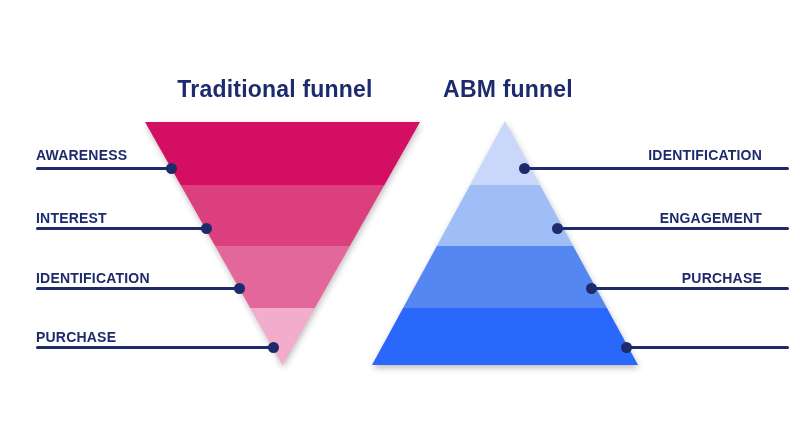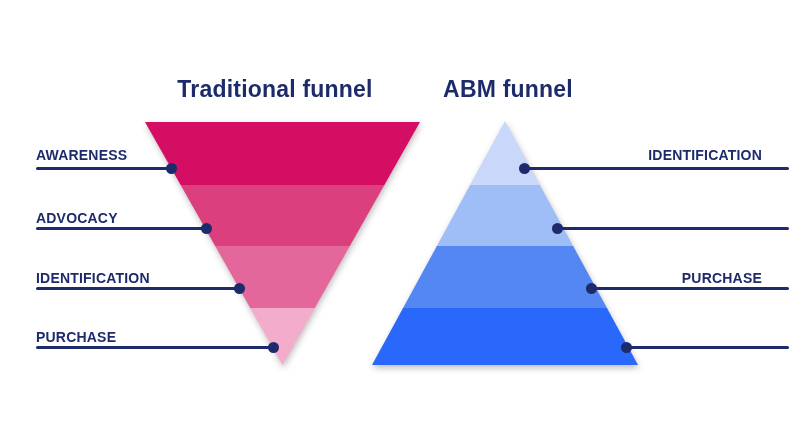--- a/index.html
+++ b/index.html
@@ -88,36 +88,37 @@
       <div class="band" style="height: 61px; background-color: rgb(159, 190, 247);"></div>
       <div class="band" style="height: 62px; background-color: rgb(85, 135, 243);"></div>
       <div class="band" style="height: 57px; background-color: rgb(42, 104, 251);"></div>
     </div>
   </div>
 
   <div class="row-label" style="left:36px;top:147px">AWARENESS</div>
   <div class="connector" style="left:36px;top:167px;width:135px"></div>
   <div class="dot" style="left:166px;top:163px"></div>
 
-  <div class="row-label" style="left:36px;top:210px">ADVOCACY</div>
+  <div class="row-label" style="left:36px;top:210px">INTEREST</div>
   <div class="connector" style="left:36px;top:227px;width:170px"></div>
   <div class="dot" style="left:201px;top:223px"></div>
 
   <div class="row-label" style="left:36px;top:270px">IDENTIFICATION</div>
   <div class="connector" style="left:36px;top:287px;width:203px"></div>
   <div class="dot" style="left:234px;top:283px"></div>
 
   <div class="row-label" style="left:36px;top:329px">PURCHASE</div>
   <div class="connector" style="left:36px;top:346px;width:237px"></div>
   <div class="dot" style="left:268px;top:342px"></div>
 
   <div class="row-label right" style="left:562px;top:147px;width:200px">IDENTIFICATION</div>
   <div class="connector" style="left:524px;top:167px;width:265px"></div>
   <div class="dot" style="left:519px;top:163px"></div>
 
+  <div class="row-label right" style="left:562px;top:210px;width:200px">ENGAGEMENT</div>
   <div class="connector" style="left:557px;top:227px;width:232px"></div>
   <div class="dot" style="left:552px;top:223px"></div>
 
   <div class="row-label right" style="left:562px;top:270px;width:200px">PURCHASE</div>
   <div class="connector" style="left:591px;top:287px;width:198px"></div>
   <div class="dot" style="left:586px;top:283px"></div>
 
   <div class="connector" style="left:626px;top:346px;width:163px"></div>
   <div class="dot" style="left:621px;top:342px"></div>
 

